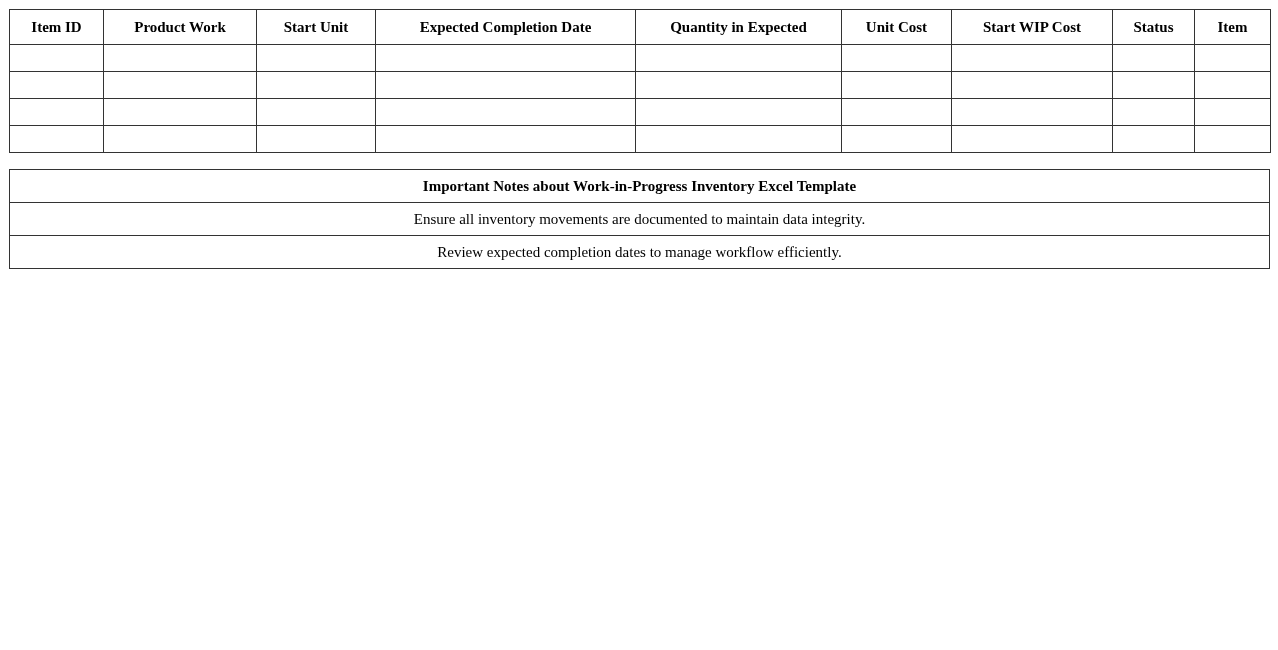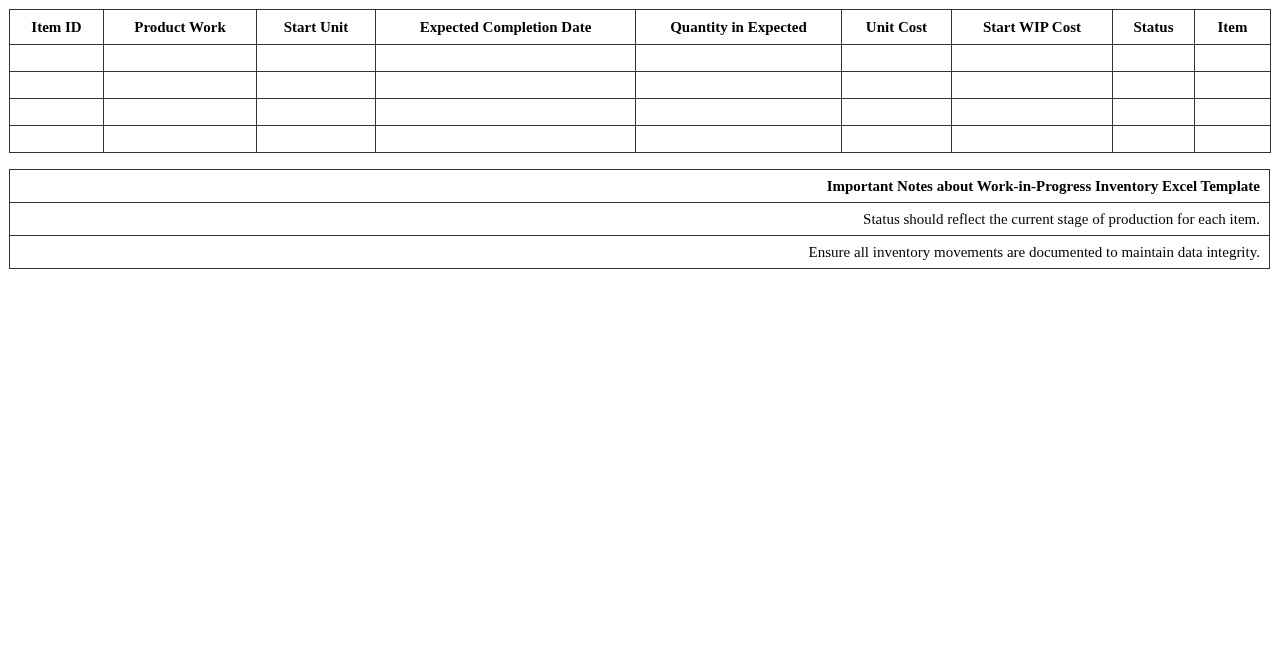--- a/index.html
+++ b/index.html
@@ -41,21 +41,21 @@
   }
   table.notes {
     border-collapse: collapse;
     table-layout: fixed;
     width: 1261px;
     margin-top: 16px;
   }
   table.notes td {
     border: 1px solid #333333;
     padding: 7px 9px;
-    text-align: right;
+    text-align: center;
     vertical-align: middle;
     font-size: 15px;
     line-height: 1.2;
   }
   table.notes td.notes-title {
     font-weight: bold;
   }
 </style>
 </head>
 <body>
@@ -134,21 +134,21 @@
         </tr>
       </tbody>
   </table>
 
   <table class="notes">
     <tbody id="notes-body">
         <tr>
           <td class="notes-title">Important Notes about Work-in-Progress Inventory Excel Template</td>
         </tr>
         <tr>
-          <td>Status should reflect the current stage of production for each item.</td>
+          <td>Ensure all inventory movements are documented to maintain data integrity.</td>
         </tr>
         <tr>
-          <td>Ensure all inventory movements are documented to maintain data integrity.</td>
+          <td>Review expected completion dates to manage workflow efficiently.</td>
         </tr>
       </tbody>
   </table>
 
 </div>
 
 </body></html>

